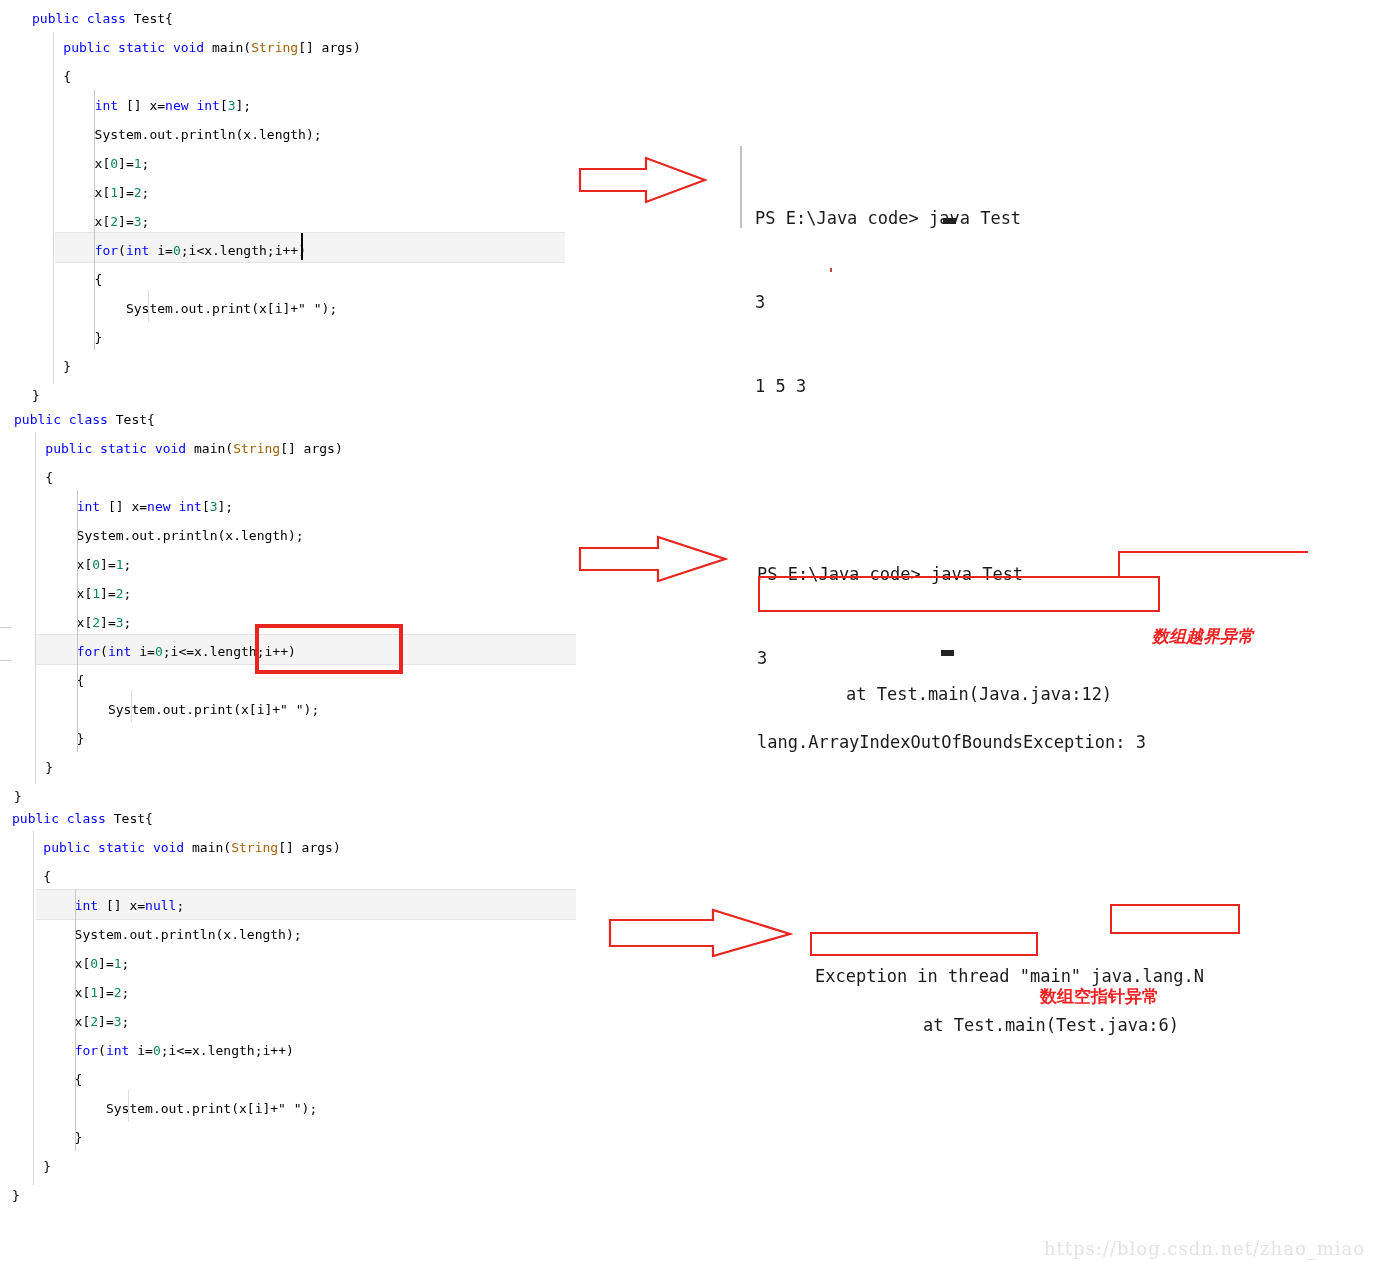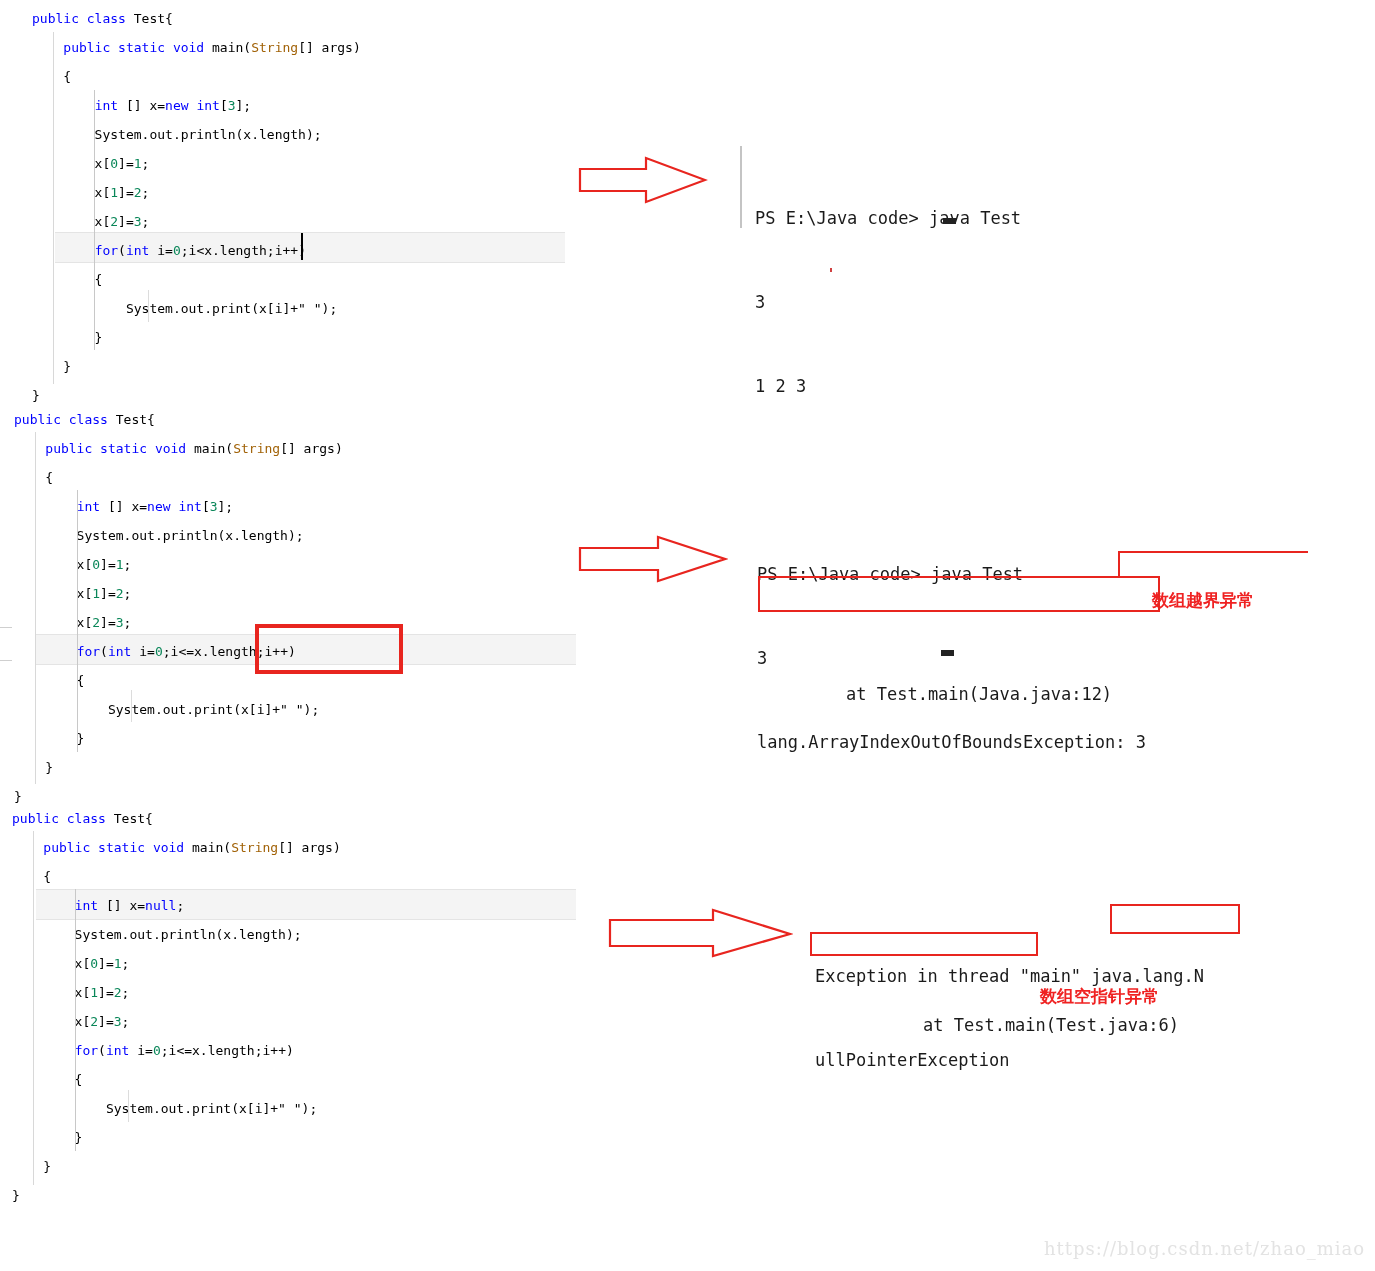--- a/index.html
+++ b/index.html
@@ -140,21 +140,21 @@
 <div class="caret" style="left:301px; top:233px; height:27px;"></div>
 
 <svg class="red-arrow" style="left:578px; top:155px;" width="130" height="50" viewBox="0 0 130 50">
   <polygon points="2,14 68,14 68,3 127,25 68,47 68,36 2,36" fill="none" stroke="#e8251f" stroke-width="2.2"></polygon>
 </svg>
 
 <div class="console-rule" style="left:740px; top:146px; height:82px;"></div>
 <div class="console" id="console-1" style="left:755px; top:148px;">
   <div>PS E:\Java code&gt; java Test</div>
   <div>3</div>
-  <div>1 2 3</div>
+  <div>1 5 3</div>
 </div>
 <div class="cursor-block" style="left:943px; top:218px;"></div>
 <div class="tiny-dot" style="left:830px; top:268px;"></div>
 
 <div class="hl-band" style="left:36px; top:634px; width:540px; height:29px;"></div>
 
 <div class="indent-guide light" style="left:35px; top:432px; height:352px;"></div>
 <div class="indent-guide" style="left:77px; top:490px; height:262px;"></div>
 <div class="indent-guide faint" style="left:131px; top:690px; height:32px;"></div>
 
@@ -176,40 +176,39 @@
 </div>
 <div class="cursor-block" style="left:941px; top:650px;"></div>
 
 <div class="red-line" style="left:1118px; top:551px; width:190px; height:2px;"></div>
 <div class="red-line" style="left:1118px; top:551px; width:2px; height:27px;"></div>
 <div class="red-line" style="left:758px; top:576px; width:402px; height:2px;"></div>
 <div class="red-line" style="left:758px; top:576px; width:2px; height:36px;"></div>
 <div class="red-line" style="left:1158px; top:576px; width:2px; height:36px;"></div>
 <div class="red-line" style="left:758px; top:610px; width:402px; height:2px;"></div>
 
-<div class="cn-note" style="left:1152px; top:589px;">数组越界异常</div>
+<div class="cn-note" style="left:1152px; top:625px;font-style:italic;">数组越界异常</div>
 
 <div class="stray-mark" style="left:0px; top:627px; width:12px;"></div>
 <div class="stray-mark" style="left:0px; top:660px; width:12px;"></div>
 
 <div class="hl-band" style="left:36px; top:889px; width:540px; height:29px;"></div>
 
 <div class="indent-guide light" style="left:33px; top:831px; height:354px;"></div>
 <div class="indent-guide" style="left:75px; top:889px; height:262px;"></div>
 <div class="indent-guide faint" style="left:128px; top:1090px; height:32px;"></div>
 
 <div class="code-block" id="snippet-3" style="left:12px; top:804px;"><div class="code-line"><span class="kw">public class </span><span class="plain">Test{</span></div><div class="code-line"><span class="plain">    </span><span class="kw">public static void </span><span class="plain">main(</span><span class="cls">String</span><span class="plain">[] args)</span></div><div class="code-line"><span class="plain">    {</span></div><div class="code-line"><span class="plain">        </span><span class="kw">int</span><span class="plain"> [] x=</span><span class="kw">null</span><span class="plain">;</span></div><div class="code-line"><span class="plain">        System.out.println(x.length);</span></div><div class="code-line"><span class="plain">        x[</span><span class="num">0</span><span class="plain">]=</span><span class="num">1</span><span class="plain">;</span></div><div class="code-line"><span class="plain">        x[</span><span class="num">1</span><span class="plain">]=</span><span class="num">2</span><span class="plain">;</span></div><div class="code-line"><span class="plain">        x[</span><span class="num">2</span><span class="plain">]=</span><span class="num">3</span><span class="plain">;</span></div><div class="code-line"><span class="plain">        </span><span class="kw">for</span><span class="plain">(</span><span class="kw">int</span><span class="plain"> i=</span><span class="num">0</span><span class="plain">;i&lt;=x.length;i++)</span></div><div class="code-line"><span class="plain">        {</span></div><div class="code-line"><span class="plain">            System.out.print(x[i]+" ");</span></div><div class="code-line"><span class="plain">        }</span></div><div class="code-line"><span class="plain">    }</span></div><div class="code-line"><span class="plain">}</span></div></div>
 
 <svg class="red-arrow" style="left:608px; top:908px;" width="185" height="50" viewBox="0 0 185 50">
   <polygon points="2,12 105,12 105,2 182,26 105,48 105,38 2,38" fill="none" stroke="#e8251f" stroke-width="2.2"></polygon>
 </svg>
 
 <div class="console" id="console-3" style="left:815px; top:906px;">
   <div>Exception in thread "main" java.lang.N</div>
-  <div>ullPointerException</div>
 </div>
 <div class="console" style="left:905px; top:955px;margin-left:18px;">
   <div>at Test.main(Test.java:6)</div>
 </div>
 
 <div class="red-line" style="left:1110px; top:904px; width:130px; height:2px;"></div>
 <div class="red-line" style="left:1110px; top:904px; width:2px; height:30px;"></div>
 <div class="red-line" style="left:1238px; top:904px; width:2px; height:30px;"></div>
 <div class="red-line" style="left:1110px; top:932px; width:130px; height:2px;"></div>
 

